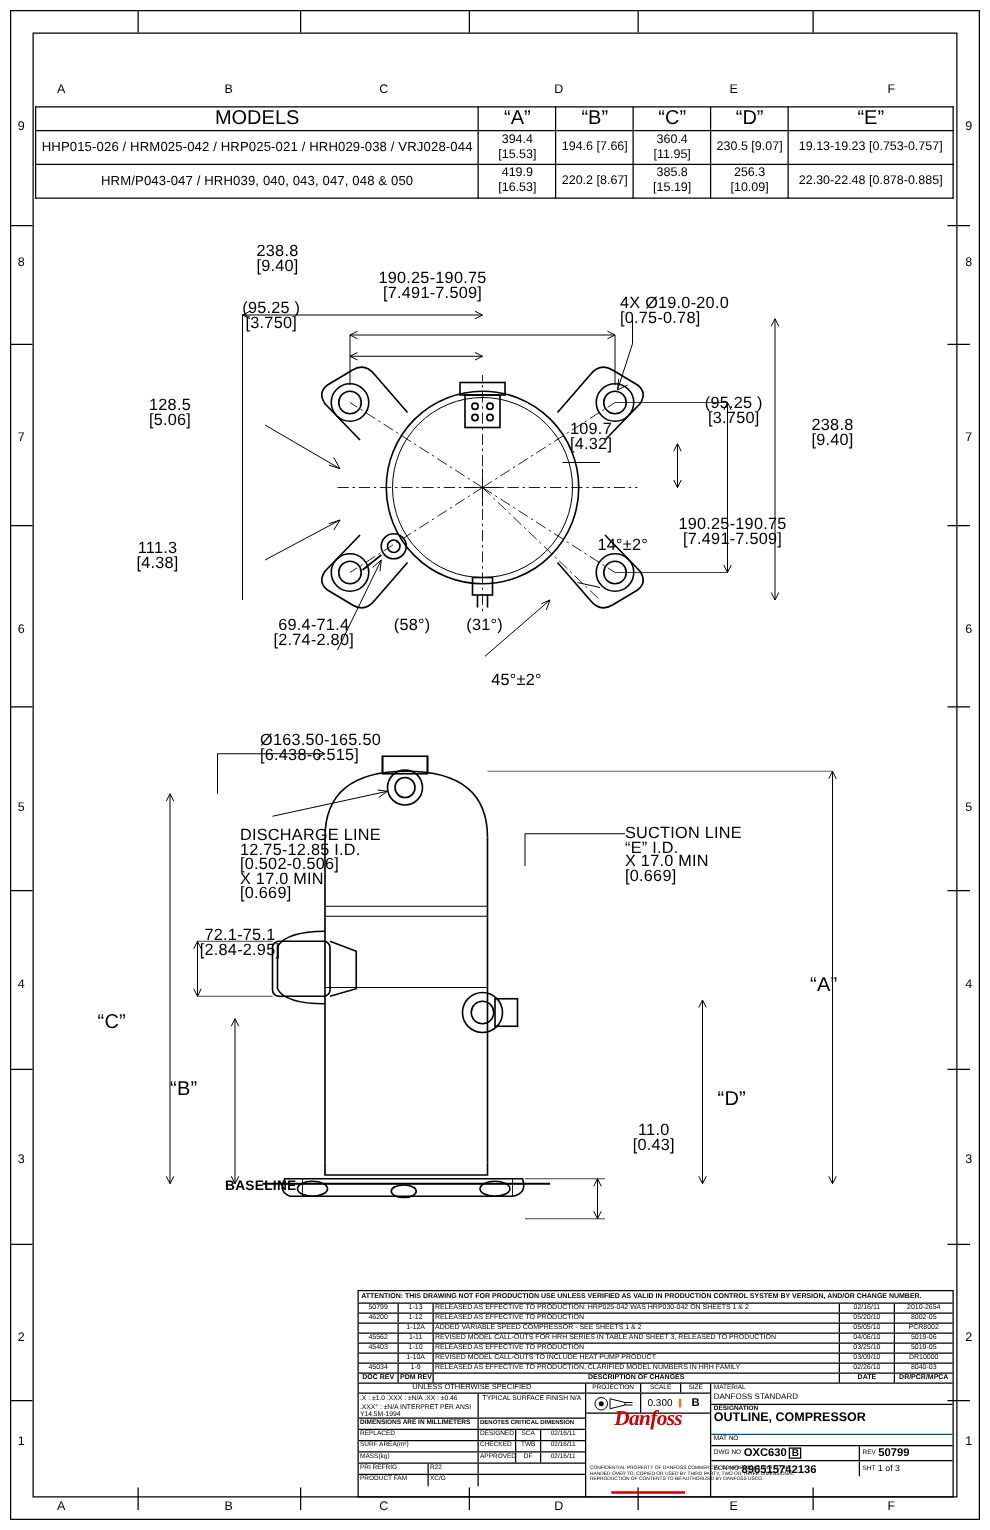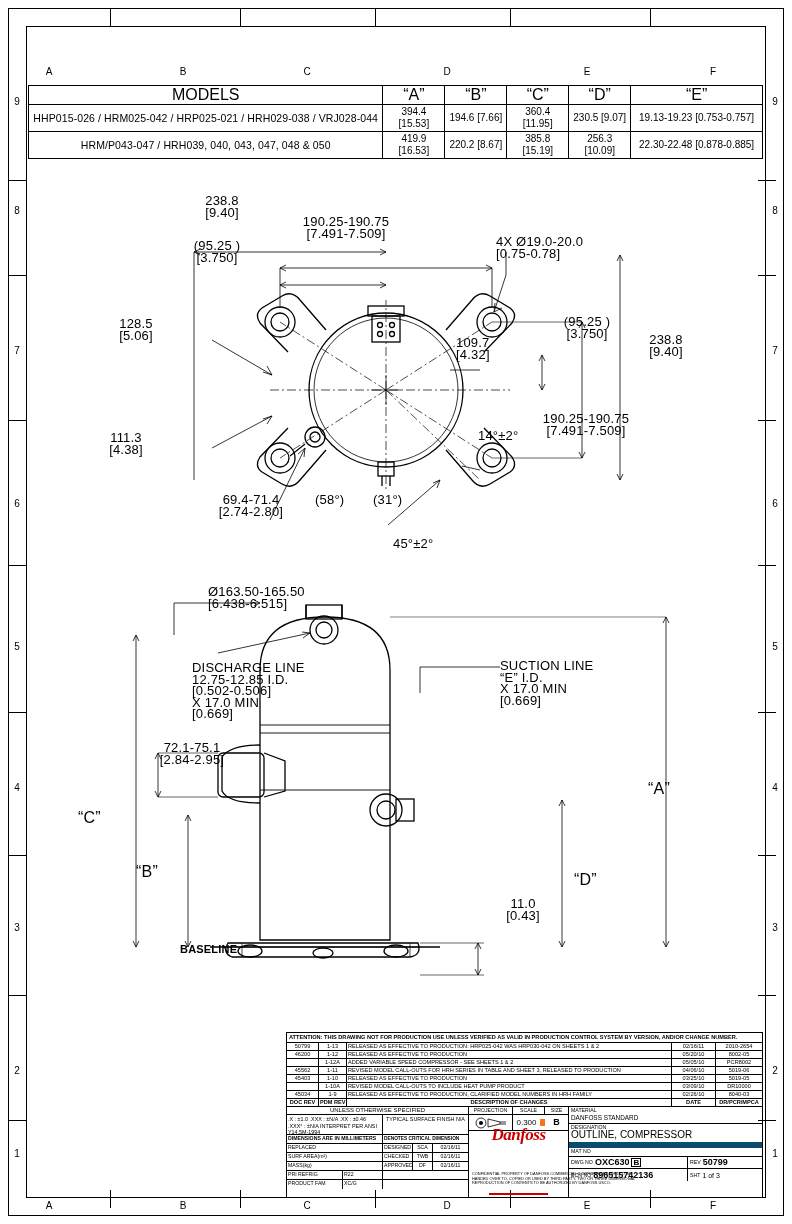--- a/index.html
+++ b/index.html
@@ -519,34 +519,34 @@
         </div>
         <div style="display:flex; border-bottom:1px solid #000; height:16px; align-items:center;">
           <div style="width:44px; border-right:1px solid #000; height:100%; display:flex; align-items:center; justify-content:center;">
             <svg width="34" height="12" viewBox="0 0 34 12">
               <circle cx="7" cy="6" r="5" fill="none" stroke="#000" stroke-width="0.8"></circle>
               <circle cx="7" cy="6" r="2" fill="#000"></circle>
               <path d="M14 2 L26 5 L26 7 L14 10 Z" fill="none" stroke="#000" stroke-width="0.8"></path>
               <path d="M26 5 L32 5 M26 7 L32 7" stroke="#000" stroke-width="0.8"></path>
             </svg>
           </div>
-          <div style="width:32px; border-right:5px solid #f97316; font-size:8px; text-align:center;">0.300</div>
+          <div style="width:32px; border-right:2px solid #f97316; font-size:8px; text-align:center;">0.300</div>
           <div style="flex:1; font-size:9px; font-weight:bold; text-align:center;">B</div>
         </div>
         <div style="height:64px; display:flex; justify-content:center;">
           <span class="danfoss-logo">Danfoss</span>
         </div>
       </div>
 
       <div style="flex:1;">
         <div style="border-bottom:1px solid #000; height:17px; padding:0 2px;">
           <div style="font-size:5.2px;">MATERIAL</div>
           <div style="font-size:6.4px;">DANFOSS STANDARD</div>
         </div>
-        <div style="border-bottom:6px solid #0c4a6e; height:24px; padding:0 2px;">
+        <div style="border-bottom:1px solid #0c4a6e; height:24px; padding:0 2px;font-weight:bold;">
           <div style="font-size:5.2px;">DESIGNATION</div>
           <div style="font-size:10px;">OUTLINE, COMPRESSOR</div>
         </div>
         <div style="border-bottom:1px solid #000; height:9px; padding:0 2px; font-size:5.2px;">MAT NO</div>
         <div style="display:flex; border-bottom:1px solid #000; height:12px;">
           <div style="flex:1; border-right:1px solid #000; padding:0 2px; display:flex; align-items:center; gap:2px;">
             <span style="font-size:5.2px;">DWG NO</span>
             <span style="font-size:9px; font-weight:bold;">OXC630</span>
             <span style="font-size:8px; font-weight:bold; border:1px solid #000; padding:0 1px;">B</span>
           </div>

